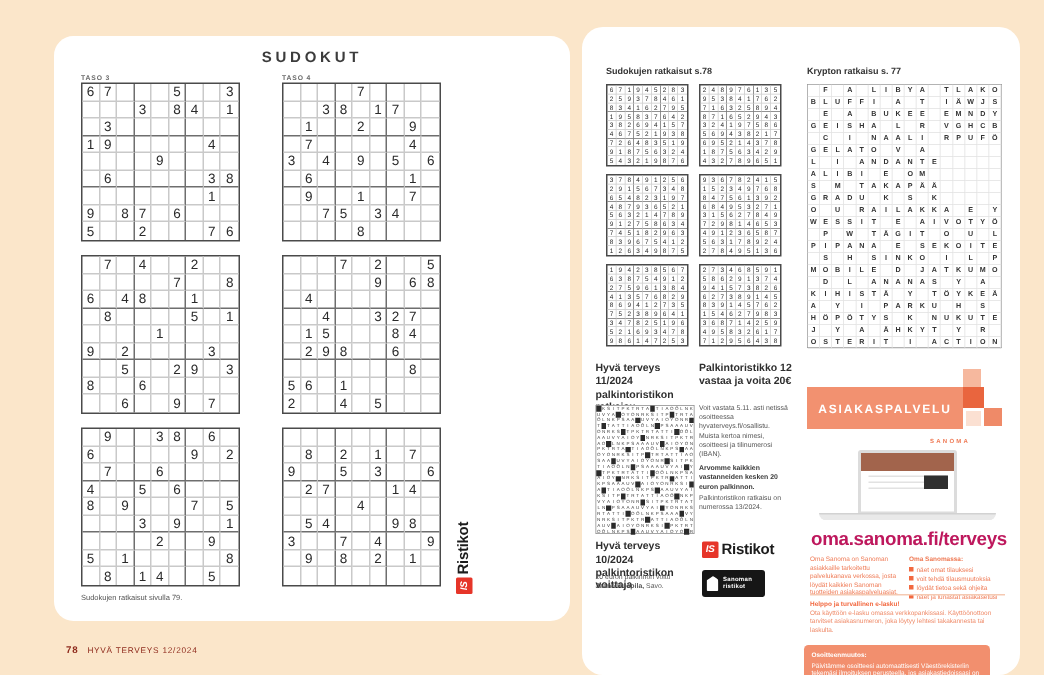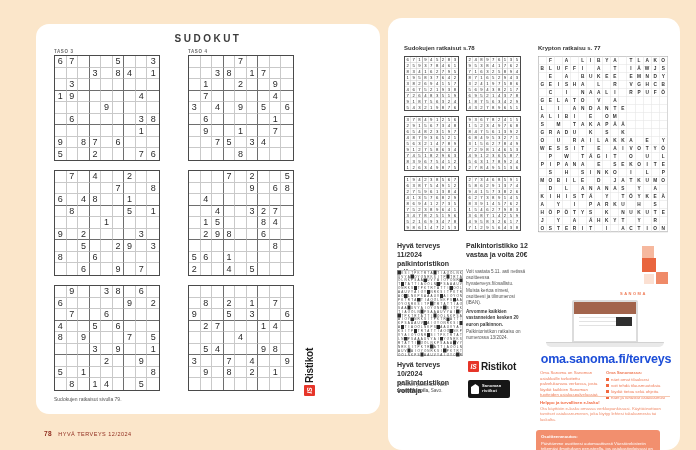--- a/index.html
+++ b/index.html
@@ -65,21 +65,21 @@
                color:#ef7a55;font-weight:700;}
   .laptop{position:absolute;left:158px;top:282px;width:118px;height:50px;}
   .lap-screen{position:relative;width:66px;height:42px;margin:0 auto;border:2.5px solid #dcdcdc;
               border-bottom-width:1px;background:#fff;border-radius:2px 2px 0 0;overflow:hidden;}
   .lap-banner{height:12px;background:#a2644c;}
   .lap-line{height:1.5px;background:#e2e2e2;margin:2.5px 5px 0 5px;}
   .lap-card{position:absolute;right:4px;top:15px;width:16px;height:9px;background:#2f2f2f;}
   .lap-base{width:118px;height:5px;background:#e9e9e9;border-radius:0 0 6px 6px;
             border-top:1px solid #d2d2d2;}
   .url{position:absolute;left:148px;top:334px;width:140px;text-align:center;font-size:12.5px;
-       font-weight:700;color:#1d4ed8;letter-spacing:-.2px;}
+       font-weight:700;color:#be185d;letter-spacing:-.2px;}
   .svc-col{position:absolute;font-size:4.3px;color:#ef7a55;line-height:1.3;}
   .svc-col .t{font-weight:700;display:block;margin-bottom:1px;}
   .svc-col ul{margin:0;padding:0;list-style:none;}
   .svc-col li{display:flex;gap:2px;margin-bottom:.5px;}
   .svc-col li .bullet{display:inline-block;width:3px;height:3px;background:#f2683f;
                       flex:0 0 3px;margin-top:1px;}
   .elasku{position:absolute;left:152px;top:378px;width:130px;font-size:4.3px;color:#ef8a68;
           line-height:1.3;border-top:.5px solid #f5c9b2;padding-top:3px;}
   .elasku .t{font-weight:700;color:#f2683f;display:block;}
   .addr{position:absolute;left:148px;top:412px;width:124px;height:40px;background:#f28f6e;
@@ -1972,20 +1972,21 @@
       <span class="isname">Ristikot</span>
     </div>
     <div class="applogo">
       <span class="glyph"></span>
       <span class="lines">
         <span>Sanoman</span>
         <span>ristikot</span>
       </span>
     </div>
 
+    <div class="banner">ASIAKASPALVELU</div>
     <div class="chk" style="left:254px;top:228px;width:12px;height:12px;background:#f6b89e"></div>
     <div class="chk" style="left:254px;top:240px;width:14px;height:14px;background:#e9653e"></div>
     <div class="chk" style="left:268px;top:254px;width:12px;height:12px;background:#ef8a68"></div>
     <div class="chk" style="left:256px;top:256px;width:10px;height:10px;background:#fbe0d2"></div>
     <div class="brand-small">SANOMA</div>
 
     <div class="laptop">
       <div class="lap-screen">
         <div class="lap-banner"></div>
         <div class="lap-line"></div>

